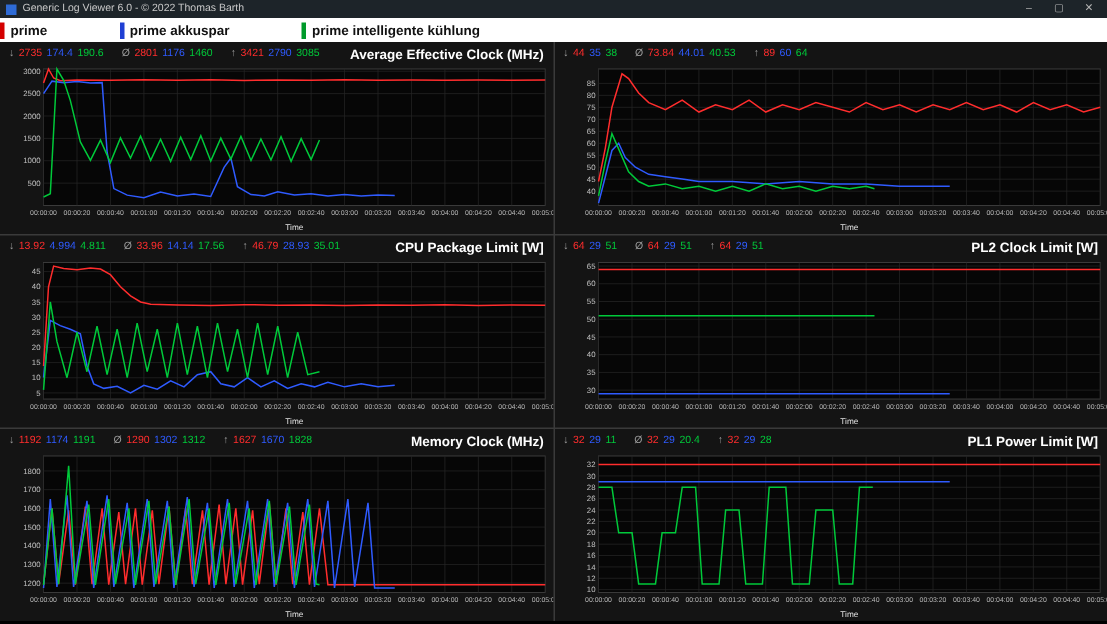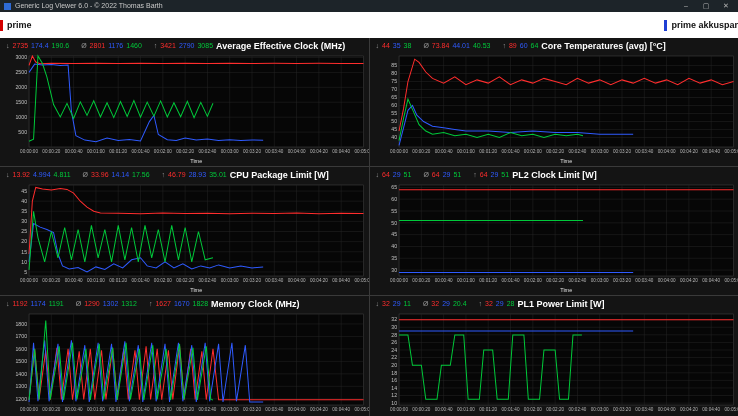--- a/index.html
+++ b/index.html
@@ -1,27 +1,27 @@
 <!DOCTYPE html>
 <html><head>
 <meta charset="utf-8">
 <style>
   html,body{margin:0;padding:0}
   body{width:738px;height:416px;background:#000;font-family:"Liberation Sans",sans-serif;overflow:hidden}
   .titlebar{height:12px;background:#1d2429;display:flex;align-items:center;padding:0 4px;gap:4px;box-sizing:border-box}
   .app-icon{width:7px;height:7px;background:#2e6bd6;flex:0 0 auto}
   .titlebar .t{color:#c8c8c8;font-size:7px;line-height:12px;flex:1;white-space:nowrap;overflow:hidden}
   .win-btn{color:#b5b5b5;font-size:7px;width:16px;text-align:center;line-height:12px;cursor:default}
-  .legendbar{height:26px;background:#ffffff;display:flex;align-items:center;justify-content:space-between;gap:32px}
+  .legendbar{height:16px;background:#ffffff;display:flex;align-items:center;justify-content:flex-start;gap:48px}
   .legend-item{display:flex;align-items:center;gap:4px}
   .legend-marker{width:3px;height:11px}
   .legend-label{font-size:9px;font-weight:700;color:#111;white-space:nowrap}
   .charts{display:grid;grid-template-columns:1fr 1fr;grid-auto-rows:128px;gap:1px;background:#3a3a3a;height:386px}
   .panel{background:#141414;display:flex;flex-direction:column;overflow:hidden}
-  .panel-head{height:15px;display:flex;align-items:center;padding:0 6px;flex:0 0 auto}
+  .panel-head{height:15px;display:flex;justify-content:space-between;align-items:center;padding:0 6px;flex:0 0 auto}
   .stats{font-size:7px;display:flex;gap:9px;white-space:nowrap}
   .stat-group span{margin-right:3px}
   .sym{color:#9a9a9a}
   .panel-title{font-size:9px;font-weight:700;color:#fff;white-space:nowrap}
   svg.plot{display:block}
 </style>
 </head>
 <body>
 
 <div class="titlebar">
@@ -34,20 +34,24 @@
 
 <div class="legendbar">
   <span class="legend-item">
     <span class="legend-marker" style="background: rgb(212, 0, 0);"></span>
     <span class="legend-label">prime</span>
   </span>
   <span class="legend-item">
     <span class="legend-marker" style="background: rgb(31, 63, 212);"></span>
     <span class="legend-label">prime akkuspar</span>
   </span>
+  <span class="legend-item">
+    <span class="legend-marker" style="background: rgb(0, 154, 42);"></span>
+    <span class="legend-label">prime intelligente kühlung</span>
+  </span>
 </div>
 
 <div class="charts">
   <section class="panel">
     <div class="panel-head">
       <div class="stats">
           <span class="stat-group"><span class="sym">↓</span><span style="color: rgb(255, 45, 45);">2735</span><span style="color: rgb(47, 91, 255);">174.4</span><span style="color: rgb(0, 201, 58);">190.6</span></span>
           <span class="stat-group"><span class="sym">Ø</span><span style="color: rgb(255, 45, 45);">2801</span><span style="color: rgb(47, 91, 255);">1176</span><span style="color: rgb(0, 201, 58);">1460</span></span>
           <span class="stat-group"><span class="sym">↑</span><span style="color: rgb(255, 45, 45);">3421</span><span style="color: rgb(47, 91, 255);">2790</span><span style="color: rgb(0, 201, 58);">3085</span></span>
         </div>
@@ -109,21 +113,20 @@
         <polyline points="29.0,88.3 33.5,86.2 37.9,3.0 42.4,10.5 46.8,23.9 53.5,51.6 60.2,63.9 66.9,50.4 73.5,65.4 80.2,48.9 86.9,62.4 93.6,47.8 100.3,63.9 106.9,49.8 113.6,64.6 120.3,48.5 127.0,63.4 133.7,47.5 140.3,64.3 147.0,49.1 153.7,63.1 160.4,47.9 167.1,64.0 173.7,49.7 180.4,63.7 187.1,48.2 193.8,64.6 200.5,49.4 207.1,63.4 212.7,50.3" fill="none" stroke="#00c93a" stroke-width="1"></polyline>
       </svg>
   </section>
   <section class="panel">
     <div class="panel-head">
       <div class="stats">
           <span class="stat-group"><span class="sym">↓</span><span style="color: rgb(255, 45, 45);">44</span><span style="color: rgb(47, 91, 255);">35</span><span style="color: rgb(0, 201, 58);">38</span></span>
           <span class="stat-group"><span class="sym">Ø</span><span style="color: rgb(255, 45, 45);">73.84</span><span style="color: rgb(47, 91, 255);">44.01</span><span style="color: rgb(0, 201, 58);">40.53</span></span>
           <span class="stat-group"><span class="sym">↑</span><span style="color: rgb(255, 45, 45);">89</span><span style="color: rgb(47, 91, 255);">60</span><span style="color: rgb(0, 201, 58);">64</span></span>
         </div>
-      <div class="panel-title">Core Temperatures (avg) [°C]</div>
     </div>
     <svg class="plot" viewBox="0 0 368 113" width="100%" height="113" preserveAspectRatio="none">
         <rect x="29" y="3" width="334" height="91" fill="#060606" stroke="#4a4a4a" stroke-width="0.5"></rect>
         <g>
           <line x1="29" y1="3" x2="29" y2="94" stroke="#262626" stroke-width="0.5"></line>
           <line x1="51.266666666666666" y1="3" x2="51.266666666666666" y2="94" stroke="#262626" stroke-width="0.5"></line>
           <line x1="73.53333333333333" y1="3" x2="73.53333333333333" y2="94" stroke="#262626" stroke-width="0.5"></line>
           <line x1="95.8" y1="3" x2="95.8" y2="94" stroke="#262626" stroke-width="0.5"></line>
           <line x1="118.06666666666666" y1="3" x2="118.06666666666666" y2="94" stroke="#262626" stroke-width="0.5"></line>
           <line x1="140.33333333333331" y1="3" x2="140.33333333333331" y2="94" stroke="#262626" stroke-width="0.5"></line>

